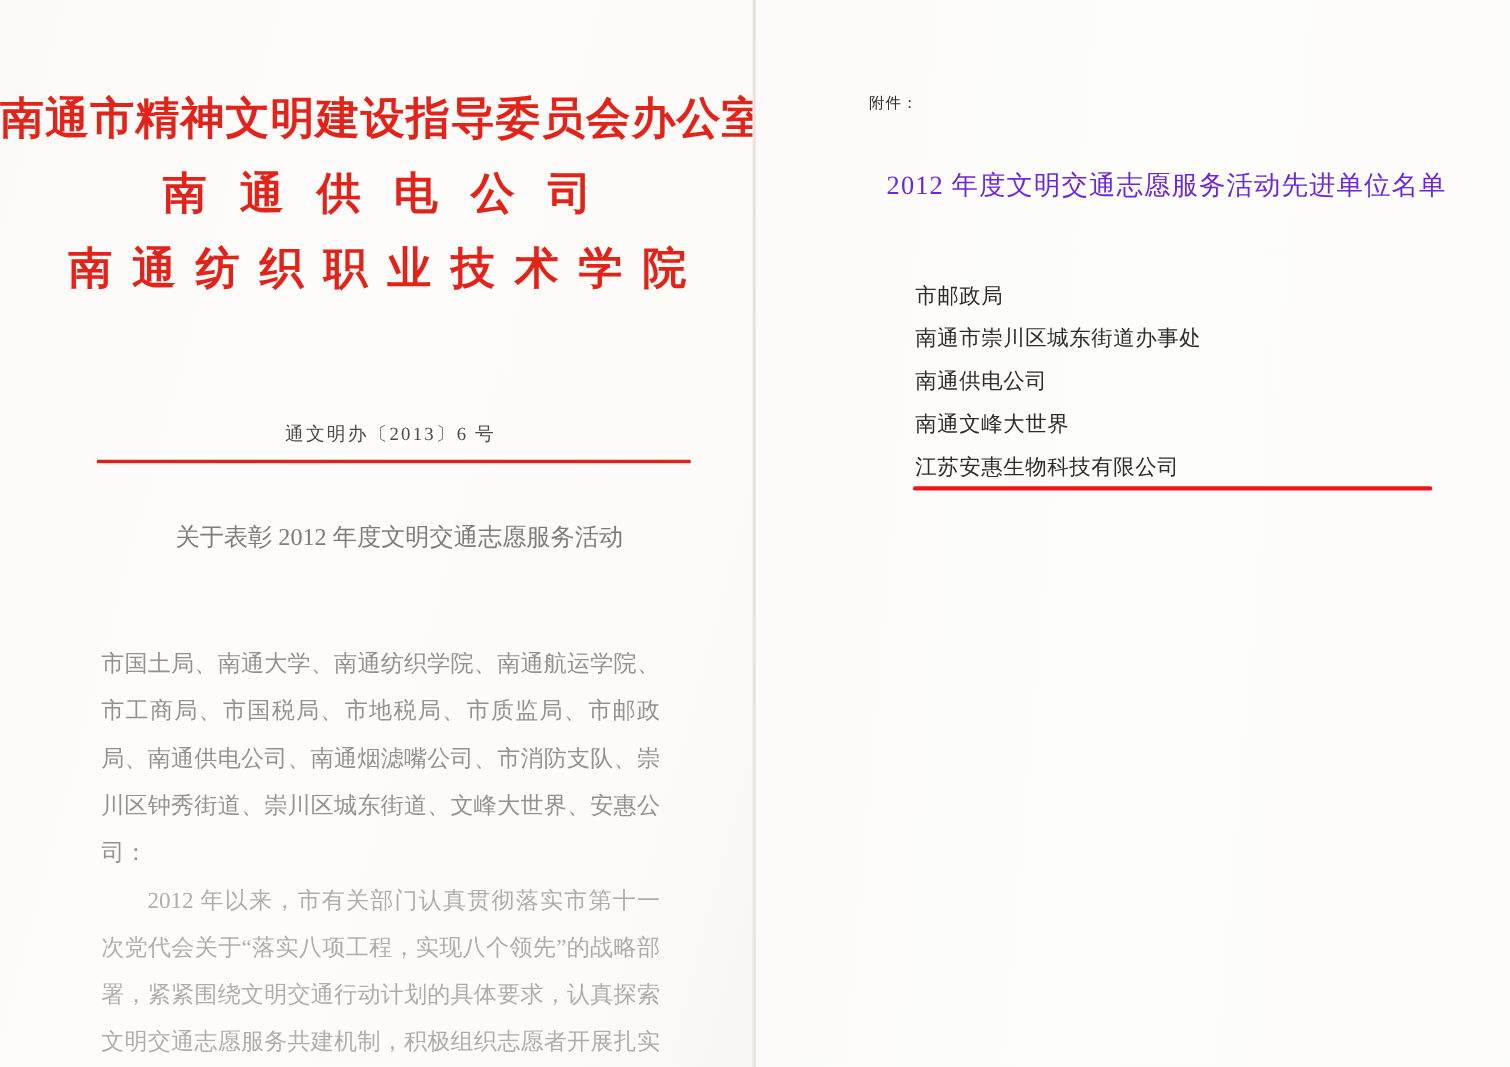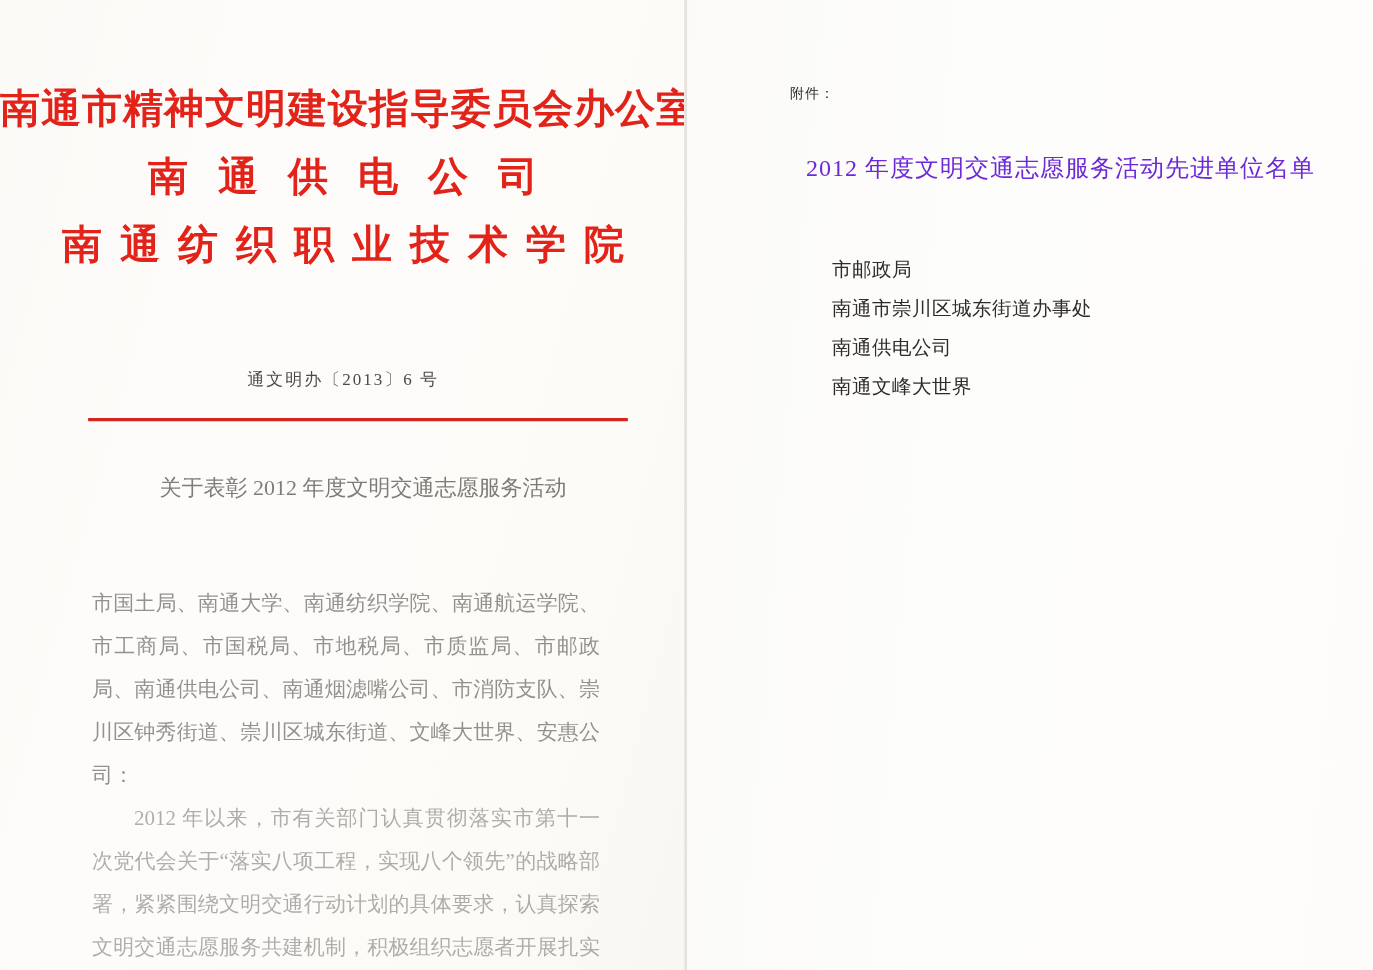--- a/index.html
+++ b/index.html
@@ -67,27 +67,28 @@
     margin-bottom: 28px;
   }
   .lh-line.l3 {
     font-size: 40px;
     letter-spacing: 18px;
     padding-left: 18px;
   }
   .doc-number {
     position: absolute;
     left: 0;
-    top: 368px;
+    top: 383px;
     width: 686px;
     text-align: center;
     font-size: 17px;
     color: #4a4a4a;
     letter-spacing: 2px;
     font-family: "Liberation Serif", serif;
+    padding-left: 12px;
   }
   .red-rule {
     position: absolute;
     left: 88px;
     top: 418px;
     width: 540px;
     height: 3px;
     background: #d4261c;
     border-radius: 1px;
     box-shadow: 0 1px 0 rgba(210, 40, 30, .25);
@@ -201,13 +202,14 @@
 
 <div class="attach-label">附件：</div>
 
 <div class="attach-title">2012 年度文明交通志愿服务活动先进单位名单</div>
 
 <div class="unit-list">
   <span class="unit-item">市邮政局</span>
   <span class="unit-item">南通市崇川区城东街道办事处</span>
   <span class="unit-item">南通供电公司</span>
   <span class="unit-item">南通文峰大世界</span>
+  <span class="unit-item highlighted">江苏安惠生物科技有限公司</span>
 </div>
 
 </body></html>

